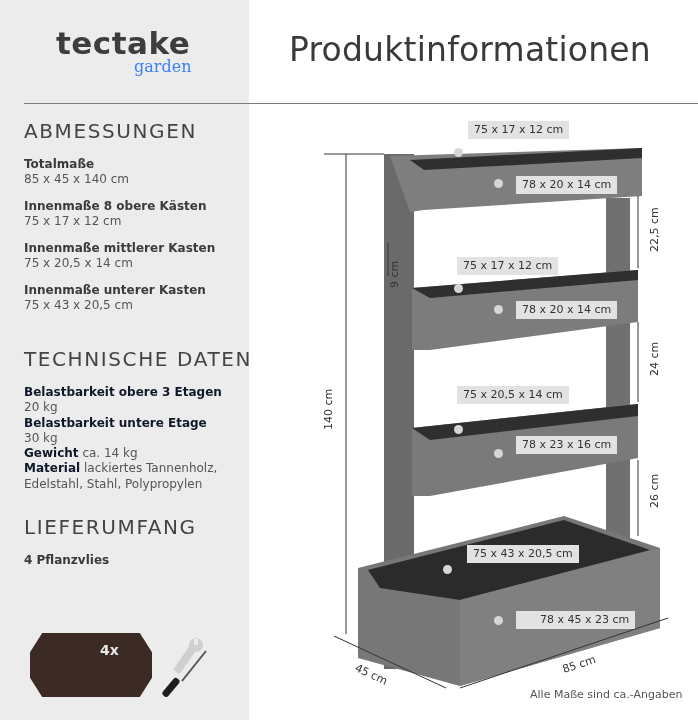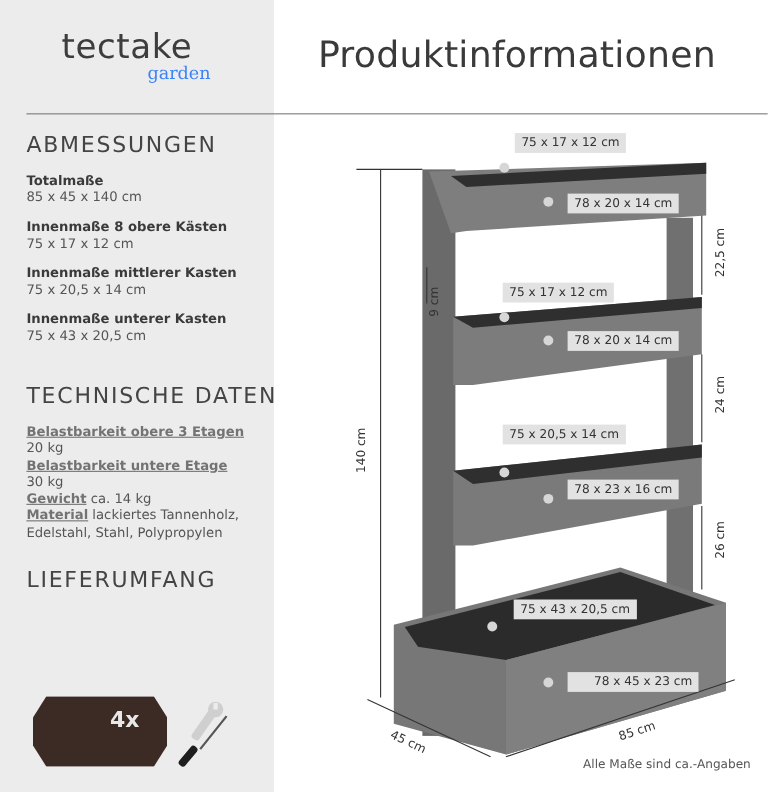--- a/index.html
+++ b/index.html
@@ -1,32 +1,32 @@
 <!DOCTYPE html>
 <html><head>
 <meta charset="utf-8">
 <style>
   html, body { margin:0; padding:0; }
   body { width:698px; height:720px; position:relative; overflow:hidden; background:#ffffff; font-family:"DejaVu Sans", sans-serif; color:#3a3a3a; }
   .sidebar { position:absolute; left:0; top:0; width:249px; height:720px; background:#ececec; }
   .logo { position:absolute; left:56px; top:26px; width:150px; }
-  .logo-main { font-family:"DejaVu Sans", sans-serif; font-weight:normal; font-size:31px; color:#3d3d3d; letter-spacing:0.5px; line-height:34px; }
+  .logo-main { font-family:"DejaVu Sans", sans-serif; font-weight:bold; font-size:31px; color:#3d3d3d; letter-spacing:0.5px; line-height:34px; }
   .logo-sub { font-family:"DejaVu Serif", serif; font-size:16px; color:#3b82f6; position:absolute; left:78px; top:32px; line-height:18px; }
   .hr { position:absolute; top:103px; height:1px; background:#7a7a7a; }
   .title { position:absolute; left:289px; top:30px; font-size:33px; color:#3a3a3a; font-family:"DejaVu Sans", sans-serif; letter-spacing:0.2px; }
   .section { position:absolute; left:24px; }
   .sec-h { font-size:20px; letter-spacing:1.6px; color:#444; font-weight:normal; margin:0 0 14px 0; }
   .item { margin-bottom:12px; }
   .item-label { font-size:12px; font-weight:bold; color:#3a3a3a; line-height:15px; }
   .item-value { font-size:12px; color:#555; line-height:15px; }
   .td .line { font-size:12px; line-height:15.3px; color:#555; }
-  .td .line b { color:#737373;text-decoration:underline; }
+  .td .line b { color:#0f172a; }
   .lf .line { font-size:12px; line-height:15.3px; font-weight:bold; color:#3a3a3a; }
   .fleece { position:absolute; left:30px; top:633px; width:122px; height:64px; background:#3b2b24; clip-path:polygon(10% 0,90% 0,100% 30%,100% 70%,90% 100%,10% 100%,0 70%,0 30%); }
-  .fleece-badge { position:absolute; left:100px; top:642px; color:#e8e8e8; font-weight:bold; font-size:20px; }
+  .fleece-badge { position:absolute; left:100px; top:642px; color:#e8e8e8; font-weight:bold; font-size:14px; }
   .tools { position:absolute; left:160px; top:637px; width:52px; height:62px; }
   .photo { position:absolute; left:320px; top:118px; width:378px; height:580px; }
   .lbl { position:absolute; background:#e2e2e2; font-size:11px; color:#333; padding:2px 6px; white-space:nowrap; line-height:14px; }
   .dot { position:absolute; width:9px; height:9px; border-radius:50%; background:#d6d6d6; }
   .dim { position:absolute; font-size:11px; color:#333; white-space:nowrap; }
   .vtext { transform:rotate(-90deg); transform-origin:left top; }
   .note { position:absolute; left:530px; top:688px; font-size:11px; color:#555; }
 </style>
 </head>
 <body>
@@ -67,20 +67,21 @@
   <div class="line"><b></b><span>20 kg</span></div>
   <div class="line"><b>Belastbarkeit untere Etage</b><span></span></div>
   <div class="line"><b></b><span>30 kg</span></div>
   <div class="line"><b>Gewicht</b><span> ca. 14 kg</span></div>
   <div class="line"><b>Material</b><span> lackiertes Tannenholz,</span></div>
   <div class="line"><b></b><span>Edelstahl, Stahl, Polypropylen</span></div>
 </div>
 
 <div class="section lf" style="top:515px;">
   <h2 class="sec-h">LIEFERUMFANG</h2>
+  <div class="line">4 Pflanzvlies</div>
 </div>
 
 <div class="fleece"></div>
 <div class="fleece-badge">4x</div>
 <svg class="tools" viewBox="0 0 52 62">
   <rect x="22" y="4" width="8" height="34" rx="3" fill="#cfcfcf" transform="rotate(35 26 21)"></rect>
   <circle cx="36" cy="8" r="7" fill="#cfcfcf"></circle>
   <rect x="34" y="2" width="4" height="6" fill="#ececec"></rect>
   <line x1="46" y1="14" x2="22" y2="44" stroke="#555" stroke-width="2"></line>
   <rect x="8" y="40" width="7" height="22" rx="3" fill="#1e1e1e" transform="rotate(40 12 50)"></rect>

